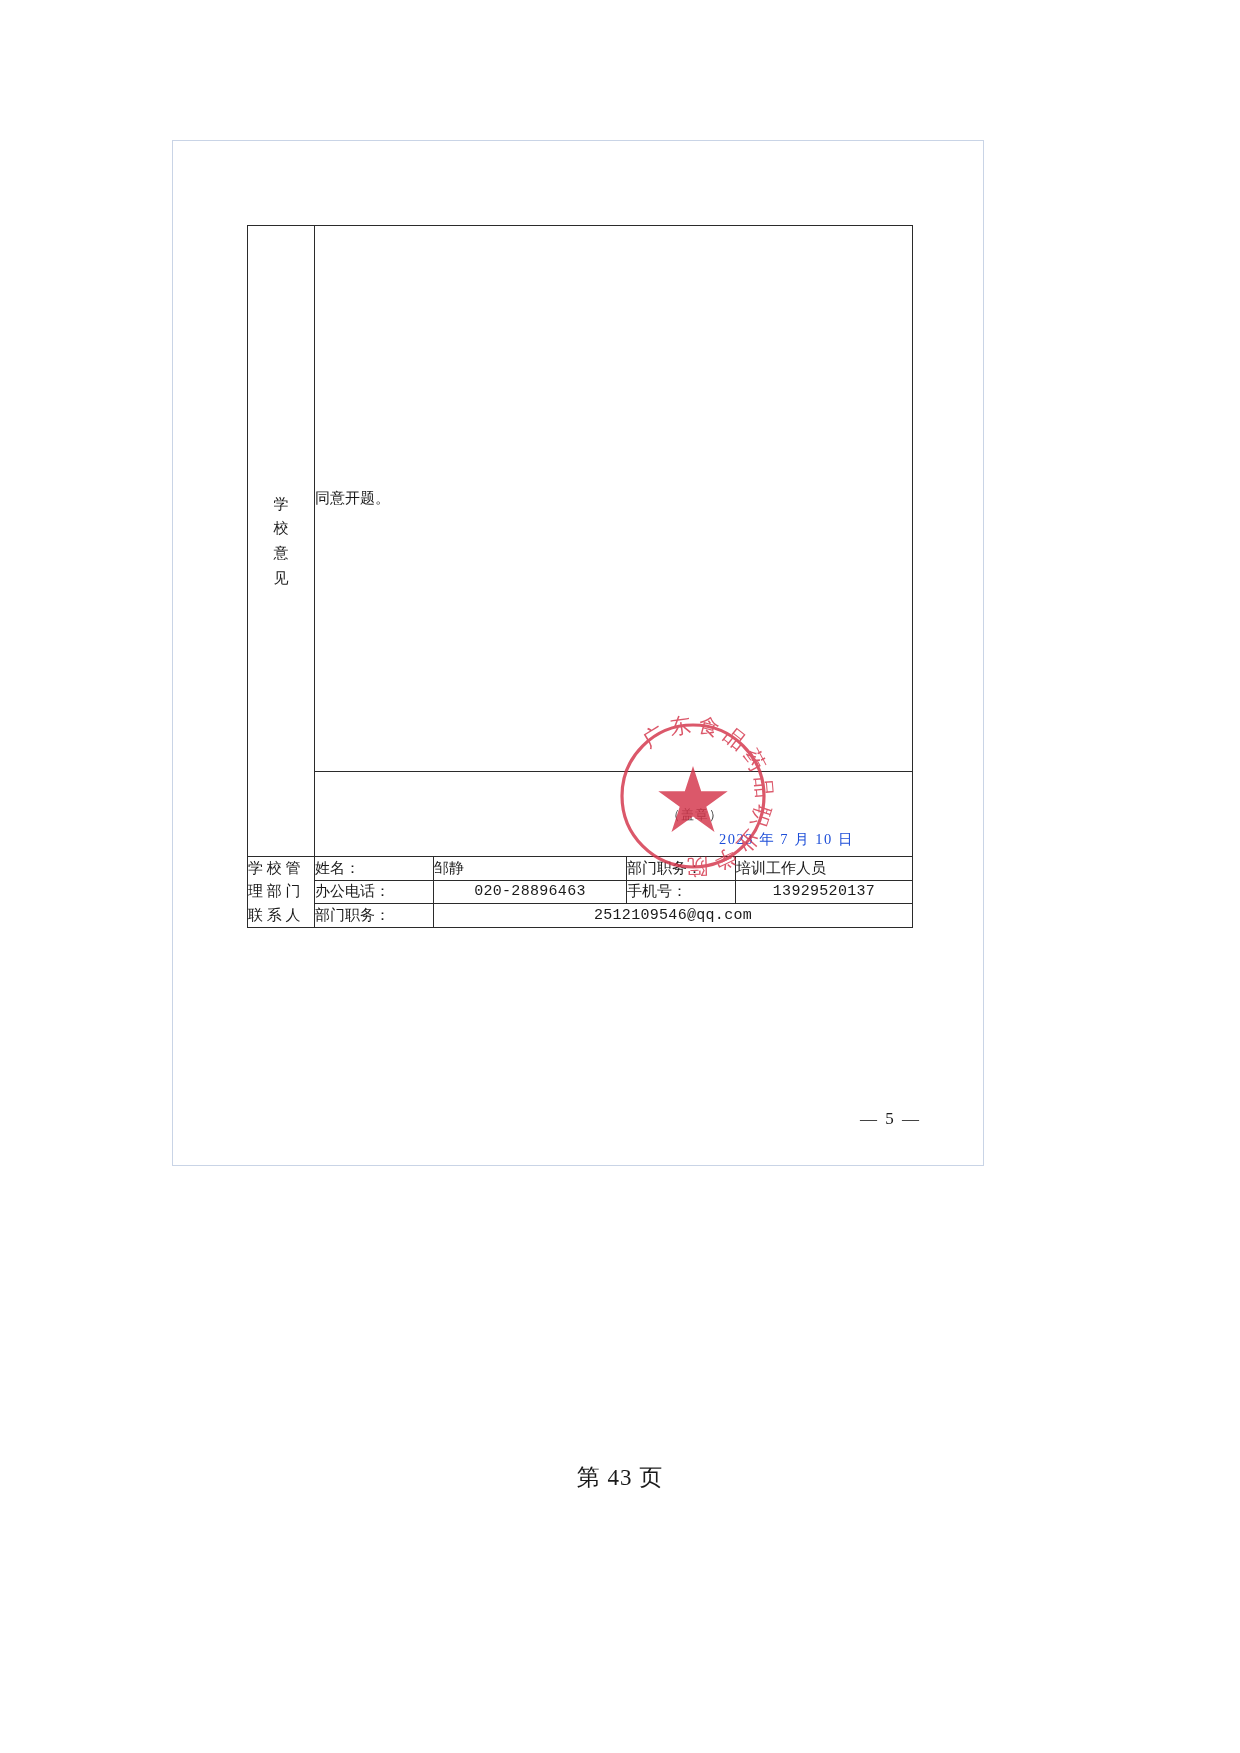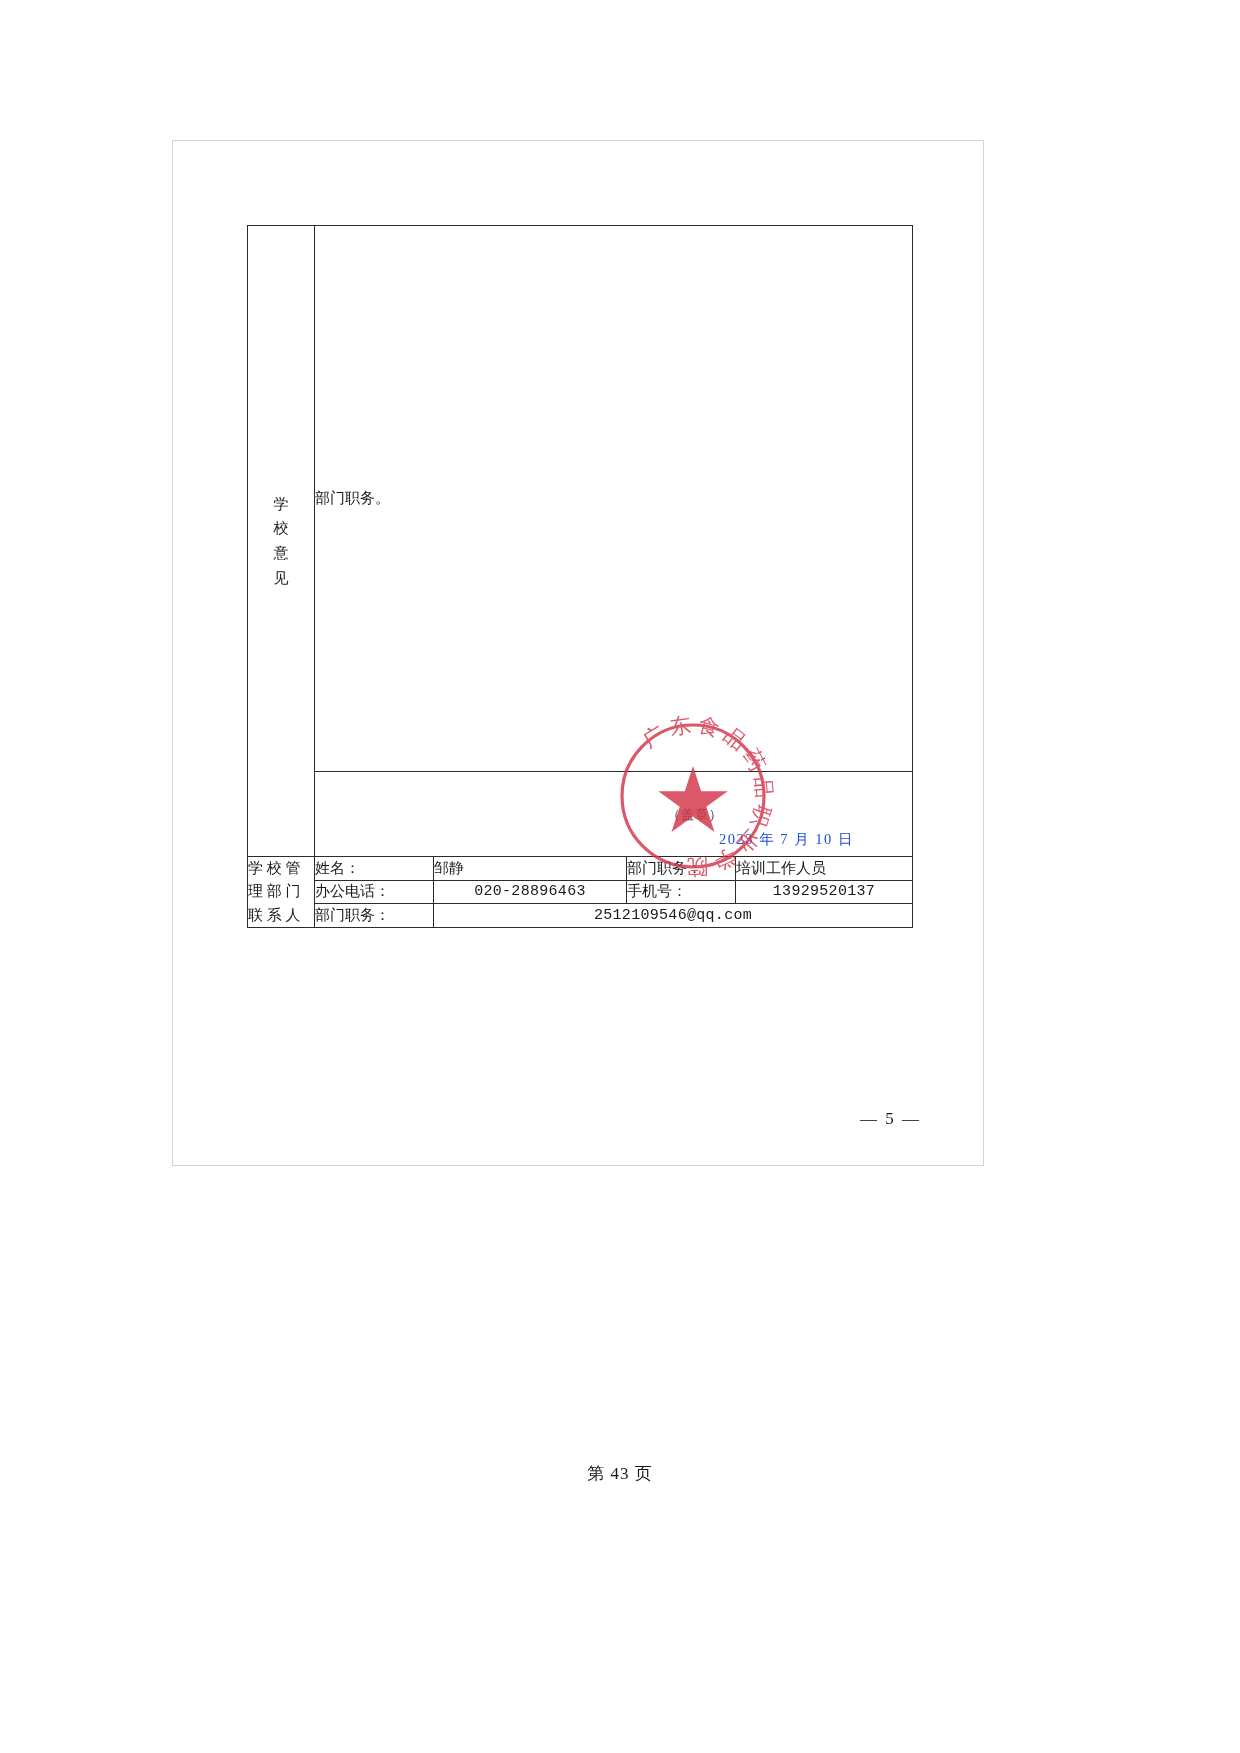--- a/index.html
+++ b/index.html
@@ -136,21 +136,21 @@
     letter-spacing: 2px;
   }
 
   
   .doc-footer {
     position: absolute;
     left: 0;
     top: 1462px;
     width: 1240px;
     text-align: center;
-    font-size: 17px;
+    font-size: 23px;
     letter-spacing: 1px;
   }
 
   
   .seal {
     position: absolute;
     left: 605px;
     top: 708px;
     width: 176px;
     height: 176px;
@@ -169,21 +169,21 @@
 <table class="form-table">
   <tbody>
 
     <tr>
       <td class="vlabel" rowspan="2">
         <span>学</span>
         <span>校</span>
         <span>意</span>
         <span>见</span>
       </td>
-      <td class="opinion-body" colspan="4">部门职务。</td>
+      <td class="opinion-body" colspan="4">同意开题。</td>
     </tr>
 
     <tr class="sign-row">
       <td colspan="4">
         <div class="sign-inner">
           <div class="seal-label">（盖章）</div>
           <div class="date-line">2023 年  7 月 10 日</div>
         </div>
       </td>
     </tr>

